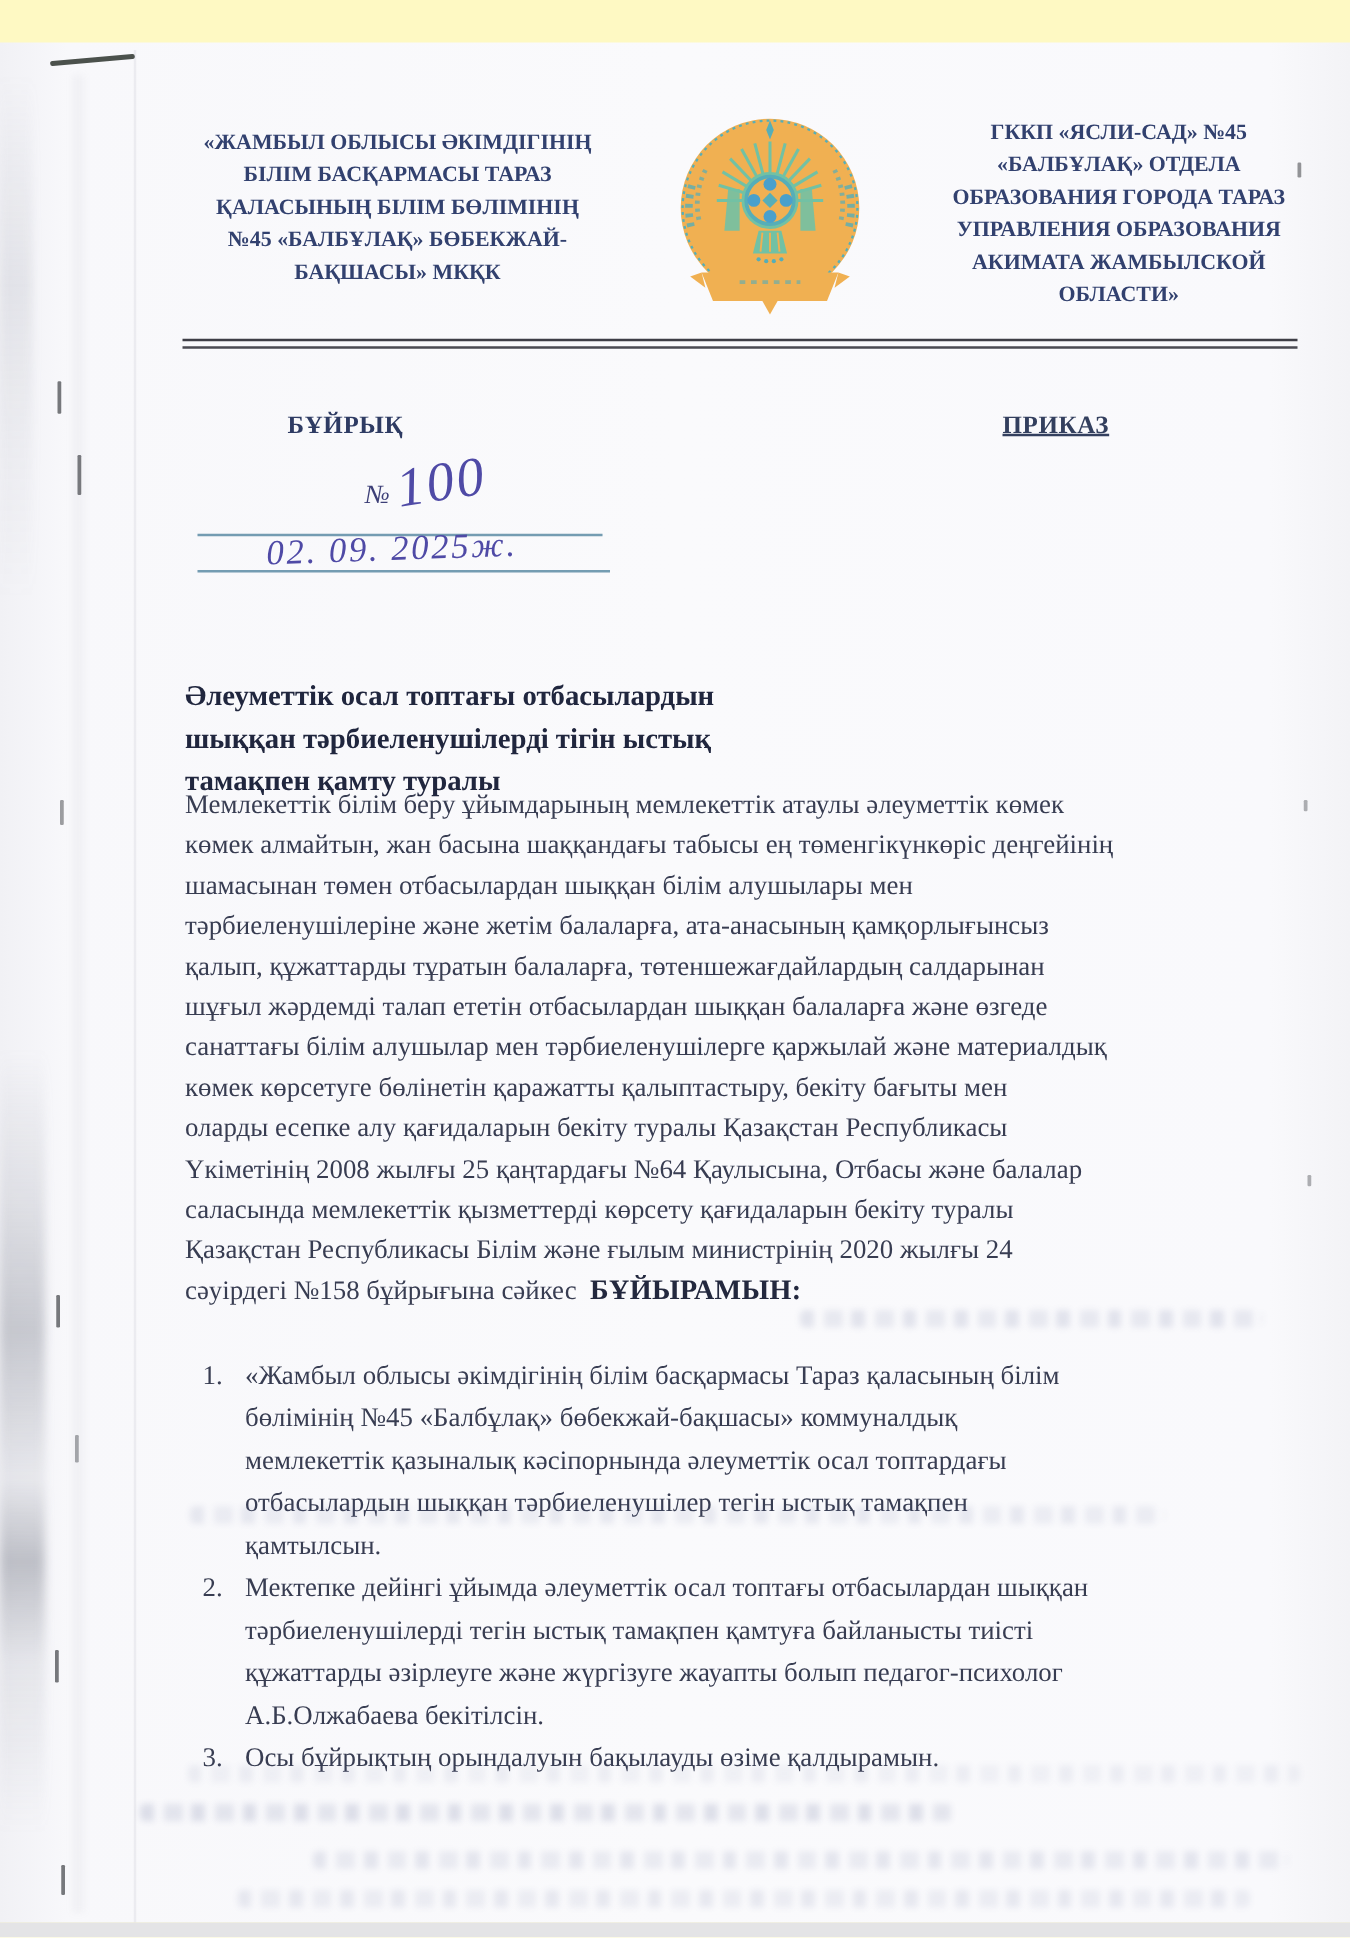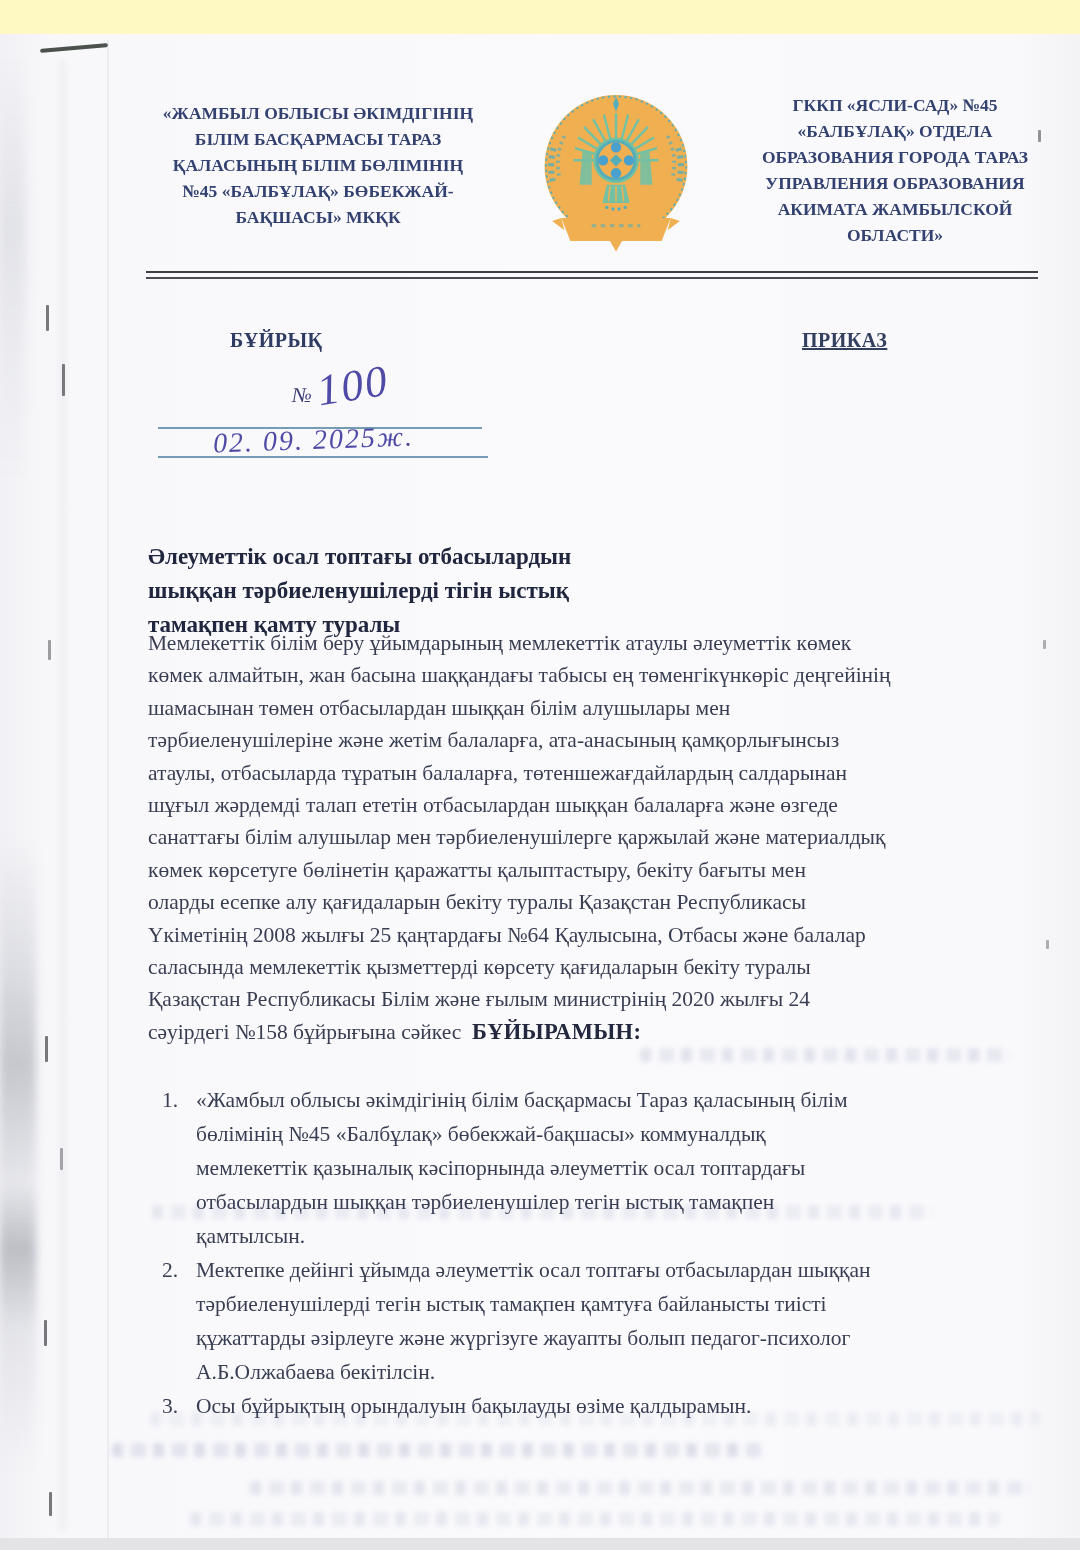--- a/index.html
+++ b/index.html
@@ -188,21 +188,21 @@
     <div>Әлеуметтік осал топтағы отбасылардын</div>
     <div>шыққан тәрбиеленушілерді тігін ыстық</div>
     <div>тамақпен қамту туралы</div>
   </div>
 
   <div class="body">
     <div>Мемлекеттік білім беру ұйымдарының мемлекеттік атаулы әлеуметтік көмек</div>
     <div>көмек алмайтын, жан басына шаққандағы табысы ең төменгікүнкөріс деңгейінің</div>
     <div>шамасынан төмен отбасылардан шыққан білім алушылары мен</div>
     <div>тәрбиеленушілеріне және жетім балаларға, ата-анасының қамқорлығынсыз</div>
-    <div>атаулы, отбасыларда тұратын балаларға, төтеншежағдайлардың салдарынан</div>
+    <div>қалып, құжаттарды тұратын балаларға, төтеншежағдайлардың салдарынан</div>
     <div>шұғыл жәрдемді талап ететін отбасылардан шыққан балаларға және өзгеде</div>
     <div>санаттағы білім алушылар мен тәрбиеленушілерге қаржылай және материалдық</div>
     <div>көмек көрсетуге бөлінетін қаражатты қалыптастыру, бекіту бағыты мен</div>
     <div>оларды есепке алу қағидаларын бекіту туралы Қазақстан Республикасы</div>
     <div>Үкіметінің 2008 жылғы 25 қаңтардағы №64 Қаулысына, Отбасы және балалар</div>
     <div>саласында мемлекеттік қызметтерді көрсету қағидаларын бекіту туралы</div>
     <div>Қазақстан  Республикасы Білім және ғылым министрінің 2020 жылғы 24</div>
     <div><span>сәуірдегі №158 бұйрығына сәйкес</span>&nbsp; <span class="decree">БҰЙЫРАМЫН:</span></div>
   </div>
 

